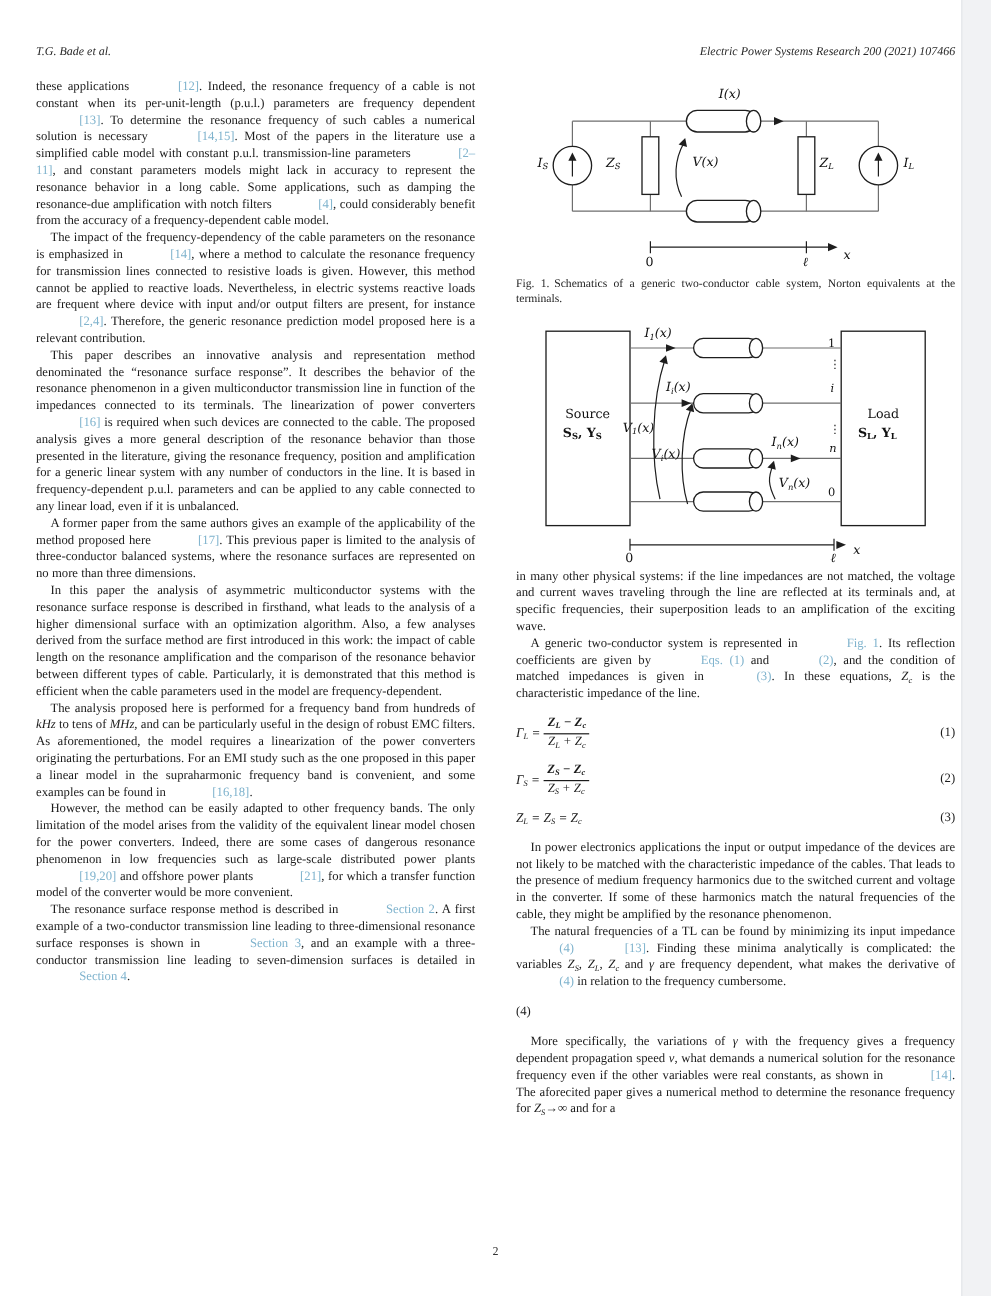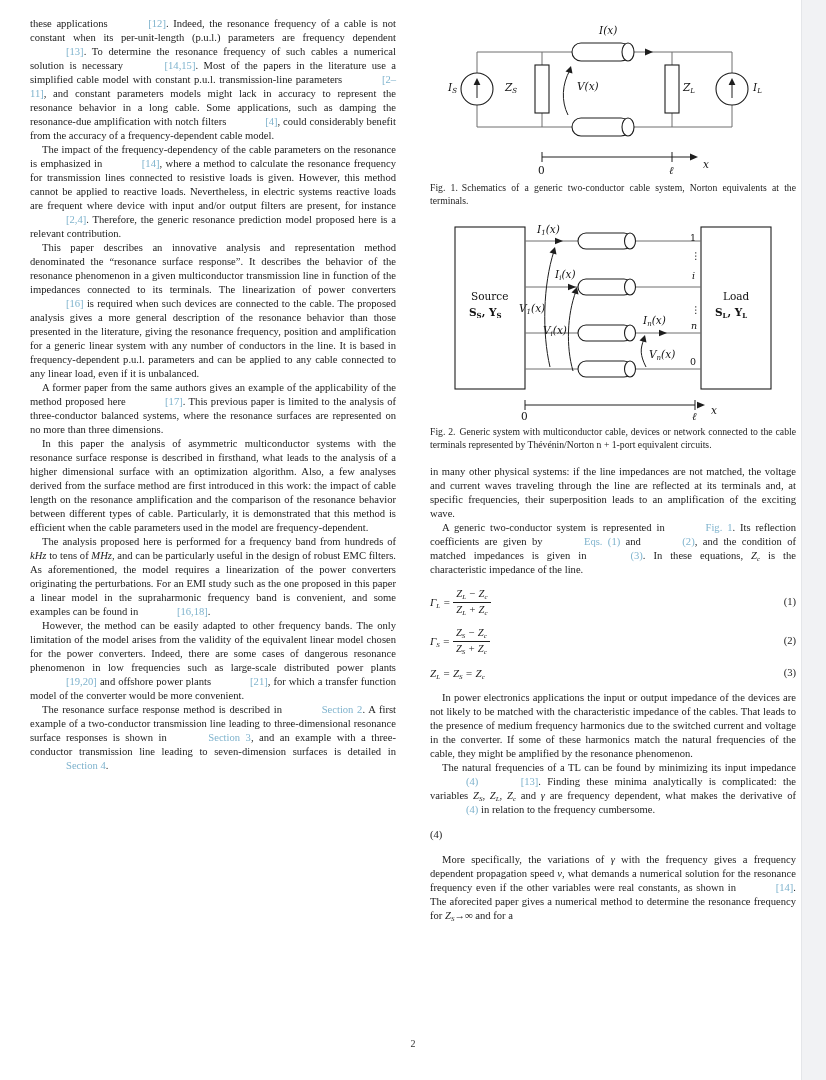--- a/index.html
+++ b/index.html
@@ -45,39 +45,43 @@
   .fig-caption {
     font-size:9.7px; line-height:12.6px; text-align:justify;
     color:#1e1e1e; margin:5px 0 14px;
   }
   .fig-caption .cap-label { font-weight:normal; margin-right:4px; }
 
   .equation { display:flex; justify-content:space-between; align-items:center; margin:11px 0; }
   .eq-body { font-size:11px; font-style:italic; display:flex; align-items:center; gap:3px; }
   .eq-no { font-style:normal; font-size:10.6px; }
   .frac { display:inline-block; vertical-align:middle; text-align:center; line-height:12.5px; font-size:10.6px; }
-  .frac .num { display:block; border-bottom:0.8px solid #1b1b1b; padding:0 3px 1px; }
+  .frac .num { display:block; border-bottom:0.8px solid #1b1b1b; padding:0 3px 1px;font-weight:bold; }
   .frac .den { display:block; padding:1px 3px 0; }
 
   .footer {
     position:absolute; top:1038px; left:0; width:766px;
     text-align:center; font-size:10px; color:#333;
   }
   svg .wire { stroke:#6e6e6e; stroke-width:1; fill:none; }
   svg .comp { stroke:#1e1e1e; stroke-width:1.1; fill:#ffffff; }
   svg .thin { stroke:#1e1e1e; stroke-width:1; fill:none; }
   svg .fillk { fill:#1e1e1e; stroke:none; }
 </style>
 </head>
 <body>
 
 <div class="edge-strip"></div>
 
 <div class="page">
 
+  <div class="header">
+    <span>T.G. Bade et al.</span>
+    <span>Electric Power Systems Research 200 (2021) 107466</span>
+  </div>
 
   <div class="columns">
 
     <div class="col">
       <p class="noindent"><span>these applications </span><span class="ref">[12]</span><span>. Indeed, the resonance frequency of a cable is not constant when its per-unit-length (p.u.l.) parameters are frequency dependent </span><span class="ref">[13]</span><span>. To determine the resonance frequency of such cables a numerical solution is necessary </span><span class="ref">[14,15]</span><span>. Most of the papers in the literature use a simplified cable model with constant p.u.l. transmission-line parameters </span><span class="ref">[2–11]</span><span>, and constant parameters models might lack in accuracy to represent the resonance behavior in a long cable. Some applications, such as damping the resonance-due amplification with notch filters </span><span class="ref">[4]</span><span>, could considerably benefit from the accuracy of a frequency-dependent cable model.</span></p>
       <p><span>The impact of the frequency-dependency of the cable parameters on the resonance is emphasized in </span><span class="ref">[14]</span><span>, where a method to calculate the resonance frequency for transmission lines connected to resistive loads is given. However, this method cannot be applied to reactive loads. Nevertheless, in electric systems reactive loads are frequent where device with input and/or output filters are present, for instance </span><span class="ref">[2,4]</span><span>. Therefore, the generic resonance prediction model proposed here is a relevant contribution.</span></p>
       <p><span>This paper describes an innovative analysis and representation method denominated the “resonance surface response”. It describes the behavior of the resonance phenomenon in a given multiconductor transmission line in function of the impedances connected to its terminals. The linearization of power converters </span><span class="ref">[16]</span><span> is required when such devices are connected to the cable. The proposed analysis gives a more general description of the resonance behavior than those presented in the literature, giving the resonance frequency, position and amplification for a generic linear system with any number of conductors in the line. It is based in frequency-dependent p.u.l. parameters and can be applied to any cable connected to any linear load, even if it is unbalanced.</span></p>
       <p><span>A former paper from the same authors gives an example of the applicability of the method proposed here </span><span class="ref">[17]</span><span>. This previous paper is limited to the analysis of three-conductor balanced systems, where the resonance surfaces are represented on no more than three dimensions.</span></p>
       <p><span>In this paper the analysis of asymmetric multiconductor systems with the resonance surface response is described in firsthand, what leads to the analysis of a higher dimensional surface with an optimization algorithm. Also, a few analyses derived from the surface method are first introduced in this work: the impact of cable length on the resonance amplification and the comparison of the resonance behavior between different types of cable. Particularly, it is demonstrated that this method is efficient when the cable parameters used in the model are frequency-dependent.</span></p>
       <p><span>The analysis proposed here is performed for a frequency band from hundreds of </span><span class="it">kHz</span><span> to tens of </span><span class="it">MHz</span><span>, and can be particularly useful in the design of robust EMC filters. As aforementioned, the model requires a linearization of the power converters originating the perturbations. For an EMI study such as the one proposed in this paper a linear model in the supraharmonic frequency band is convenient, and some examples can be found in </span><span class="ref">[16,18]</span><span>.</span></p>
@@ -186,23 +190,20 @@
           <span class="fig-label up small" style="left:247px;top:10px">1</span>
           <span class="fig-label up small" style="left:248px;top:28px">⋮</span>
           <span class="fig-label small" style="left:249px;top:48px">i</span>
           <span class="fig-label up small" style="left:248px;top:82px">⋮</span>
           <span class="fig-label small" style="left:248px;top:98px">n</span>
           <span class="fig-label up small" style="left:247px;top:134px">0</span>
           <span class="fig-label up" style="left:78px;top:188px">0</span>
           <span class="fig-label" style="left:249px;top:188px">ℓ</span>
           <span class="fig-label" style="left:268px;top:182px">x</span>
         </div>
-        <div class="fig-caption">
-          <span class="cap-label">Fig. 2.</span><span>Generic system with multiconductor cable, devices or network connected to the cable terminals represented by Thévénin/Norton n + 1-port equivalent circuits.</span>
-        </div>
       </div>
 
       <p class="noindent"><span>in many other physical systems: if the line impedances are not matched, the voltage and current waves traveling through the line are reflected at its terminals and, at specific frequencies, their superposition leads to an amplification of the exciting wave.</span></p>
       <p><span>A generic two-conductor system is represented in </span><span class="ref">Fig. 1</span><span>. Its reflection coefficients are given by </span><span class="ref">Eqs. (1)</span><span> and </span><span class="ref">(2)</span><span>, and the condition of matched impedances is given in </span><span class="ref">(3)</span><span>. In these equations, </span><span class="math">Z<sub>c</sub></span><span> is the characteristic impedance of the line.</span></p>
 
       <div class="equation">
         <span class="eq-body">
           <span>Γ<sub>L</sub> =</span>
           <span class="frac">
             <span class="num">Z<sub>L</sub> − Z<sub>c</sub></span>

